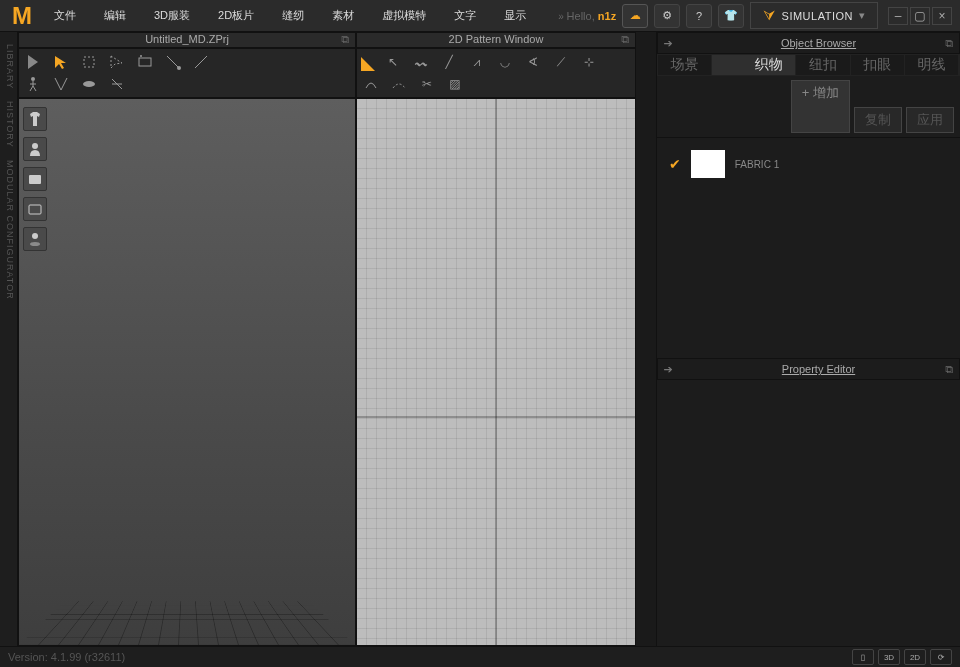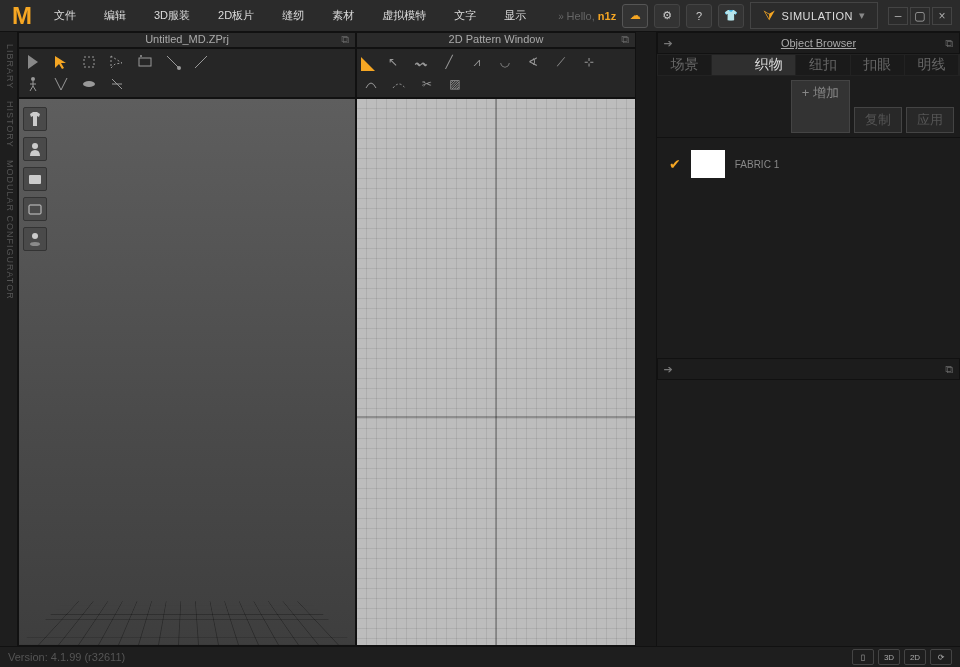--- a/index.html
+++ b/index.html
@@ -275,20 +275,21 @@
     </div>
     <div class="ob-list">
       <div class="ob-item">
         <span class="ob-check">✔</span>
         <div class="swatch"></div>
         <span class="ob-name">FABRIC 1</span>
       </div>
     </div>
     <div class="pe-head">
       <div class="arrow-in">➔</div>
+      <div class="ob-title">Property Editor</div>
       <span class="pop" style="position:absolute;right:6px;color:#666">⧉</span>
     </div>
     <div class="pe-body"></div>
   </div>
 </div>
 
 <div class="statusbar">
   <span>Version: 4.1.99 (r32611)</span>
   <div class="status-right">
     <div class="sb-btn">▯</div>

